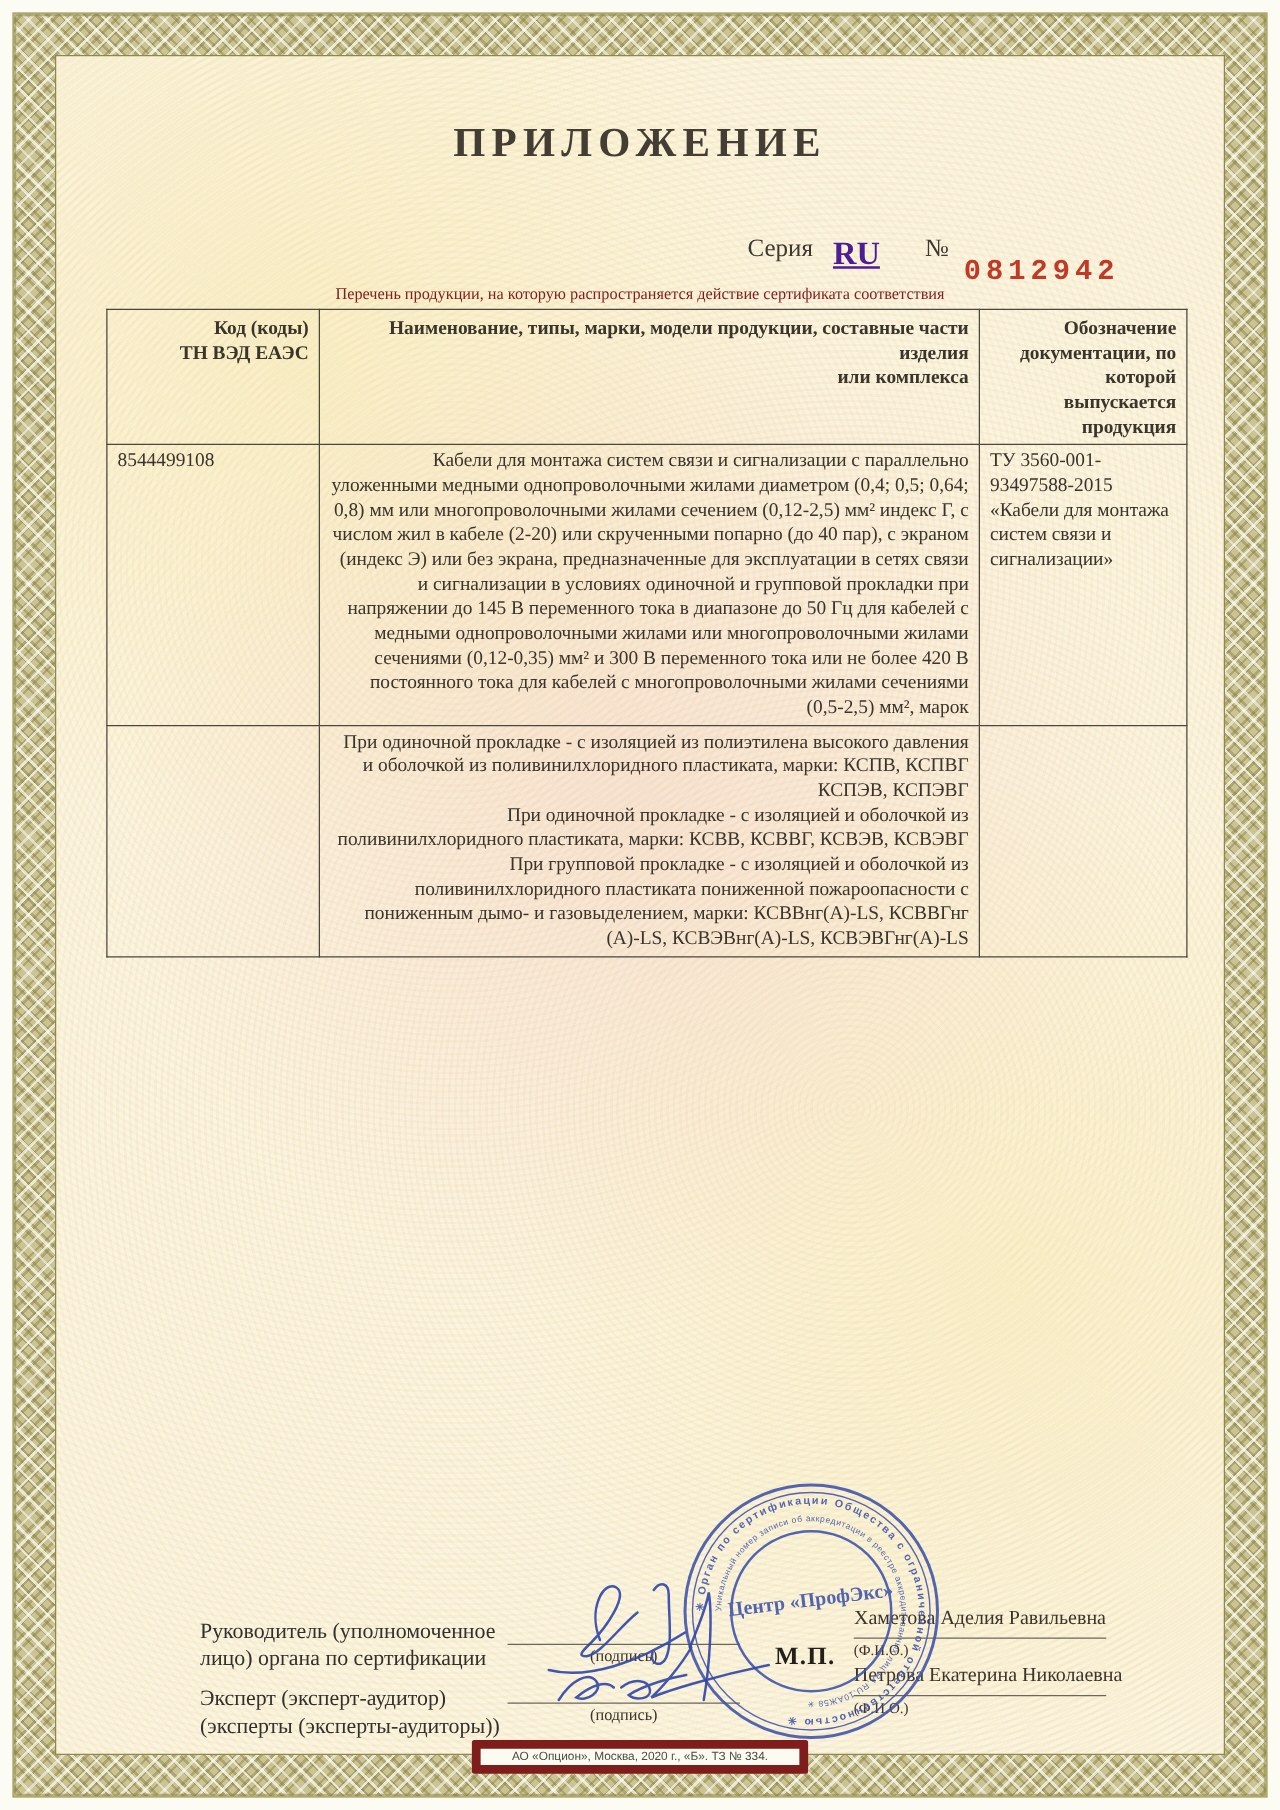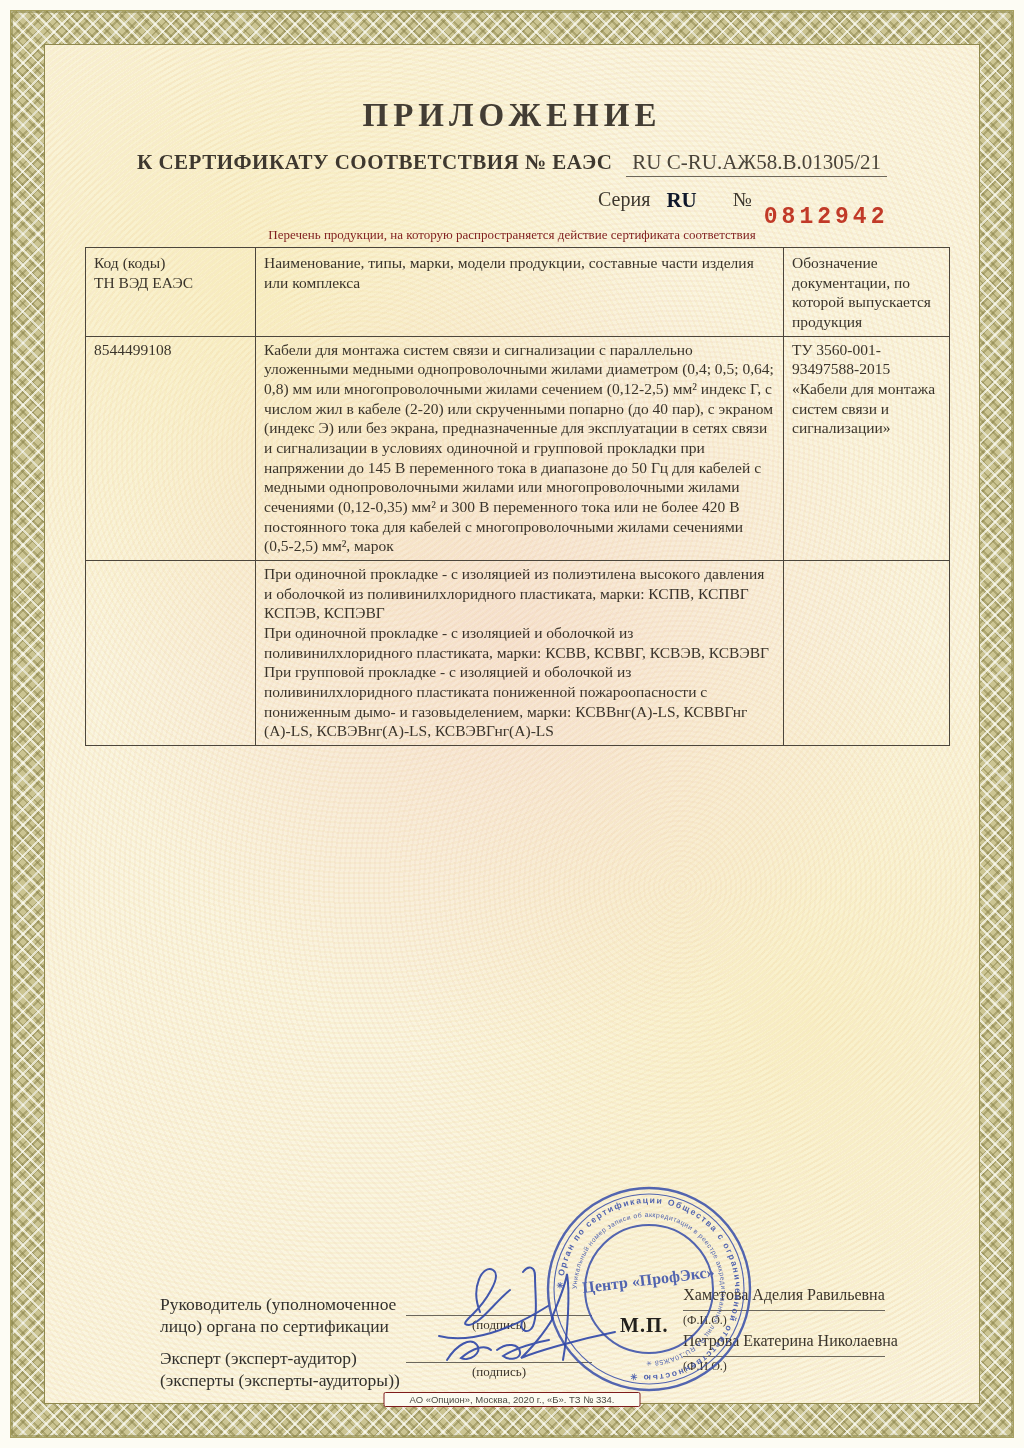--- a/index.html
+++ b/index.html
@@ -61,21 +61,21 @@
   .subtitle-label{ font-size:21px; font-weight:bold; letter-spacing:.5px; color:#3e382f;}
   .cert-number{
     font-size:21px; color:#4a443a; margin-left:10px;
     border-bottom:1px solid #6d675c; padding:0 6px 2px 6px;
   }
   .series-row{
     position:absolute; top:188px; left:598px; z-index:3;
     display:flex; align-items:flex-start; white-space:nowrap;
   }
   .series-label{font-size:20px; color:#3e382f;}
-  .series-value{font-size:21px; font-weight:bold; color:#0f172a; margin-left:16px;}
+  .series-value{font-size:26px; font-weight:bold; color:#4c1d95; margin-left:16px;text-decoration:underline;}
   .number-sign{font-size:20px; color:#3e382f; margin-left:36px;}
   .blank-number{
     font-family:"Liberation Mono", monospace; font-weight:bold;
     font-size:23px; letter-spacing:4px; color:#c13a28; margin-left:12px;margin-top:16px;
   }
   
   .table-caption{
     position:absolute; top:227px; left:0; right:0; text-align:center;
     font-size:13px; color:#7f1d1d; z-index:3;
   }
@@ -84,23 +84,23 @@
     border-collapse:collapse; table-layout:fixed; z-index:3;
   }
   table.products col.c1{width:170px;}
   table.products col.c2{width:528px;}
   table.products col.c3{width:166px;}
   table.products th, table.products td{
     border:1.5px solid #4c463c; vertical-align:top;
     font-size:15.5px; line-height:1.27; color:#3a342b;
     padding:3px 8px 4px 8px;
   }
-  table.products th{ font-weight:normal; text-align:left; height:62px; padding-top:5px;}
+  table.products th{ font-weight:bold; text-align:right; height:62px; padding-top:5px;}
   td.code-cell{ text-align:left; padding-left:6px;}
-  td.desc-cell{ padding-left:10px; padding-top:5px;}
+  td.desc-cell{ padding-left:10px; padding-top:5px;text-align:right;}
   td.docs-cell{ padding-top:5px;}
   .row-products td{height:198px;}
   .row-marks td{height:172px;}
   .ml{white-space:pre-line;}
   
   .sig-label{
     position:absolute; left:160px; width:330px;
     font-size:17.5px; font-weight:normal; color:#32302c; line-height:1.28; z-index:3;
   }
   .lbl-head{top:1293px;}
@@ -118,39 +118,35 @@
   .mp-mark{
     position:absolute; left:620px; top:1314px; z-index:4;
     font-size:20px; font-weight:bold; letter-spacing:1px; color:#22201d;
   }
   .stamp-svg{position:absolute; left:543px; top:1183px; z-index:5; opacity:.9;}
   .sig-ink{position:absolute; left:425px; top:1232px; z-index:6;}
   
   .imprint{
     position:absolute; top:1392px; left:50%; transform:translateX(-50%);
     z-index:7; font-family:"Liberation Sans", sans-serif; font-size:9.5px;
-    color:#4c4b43; background:#fcfbf1; border:1px solid #7f1d1d;
+    color:#4c4b43; background:#fcfbf1; border:7px solid #7f1d1d;
     border-radius:2px; padding:1px 25px; white-space:nowrap;
   }
 </style>
 </head>
 <body>
 
 <div class="page">
 
   <div class="border-band"></div>
   <div class="content-bg"></div>
 
 
   <div class="doc-title">ПРИЛОЖЕНИЕ</div>
 
-  <div class="subtitle-row">
-    <span class="subtitle-label">К СЕРТИФИКАТУ СООТВЕТСТВИЯ № ЕАЭС</span>
-    <span class="cert-number">RU С-RU.АЖ58.В.01305/21</span>
-  </div>
 
   <div class="series-row">
     <span class="series-label">Серия</span>
     <span class="series-value">RU</span>
     <span class="number-sign">№</span>
     <span class="blank-number">0812942</span>
   </div>
 
   <div class="table-caption">Перечень продукции, на которую распространяется действие сертификата соответствия</div>
 

